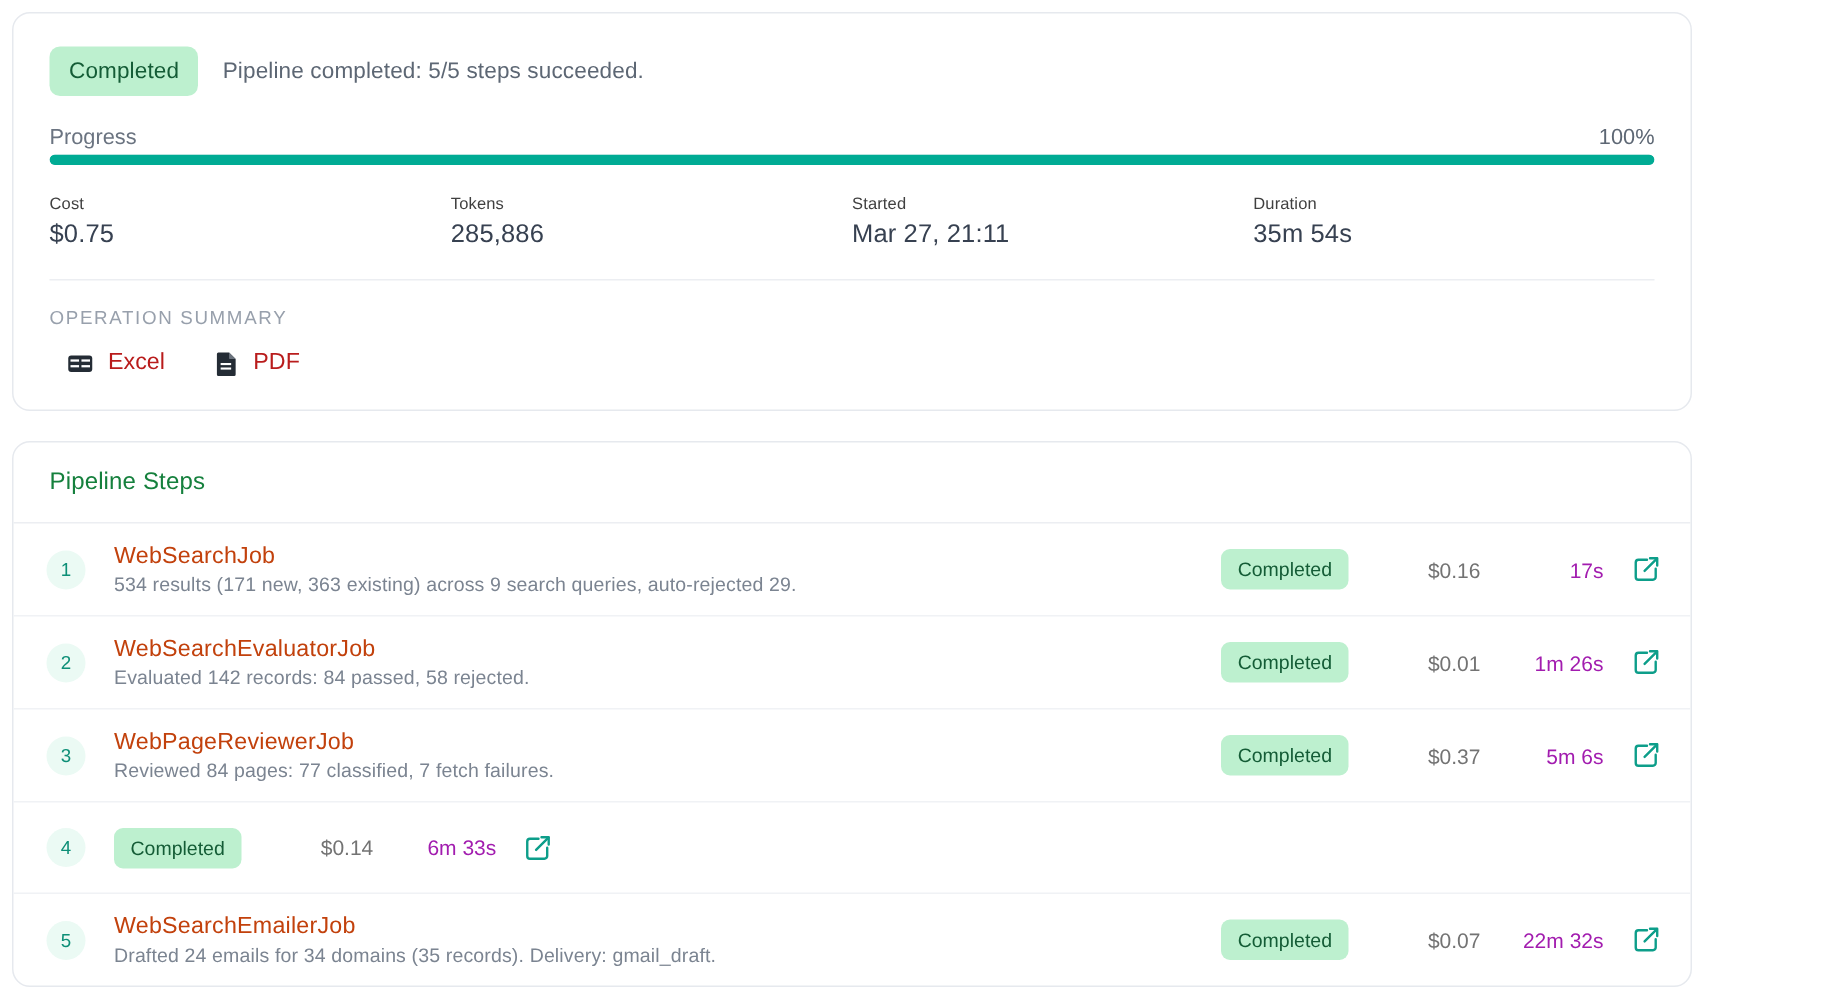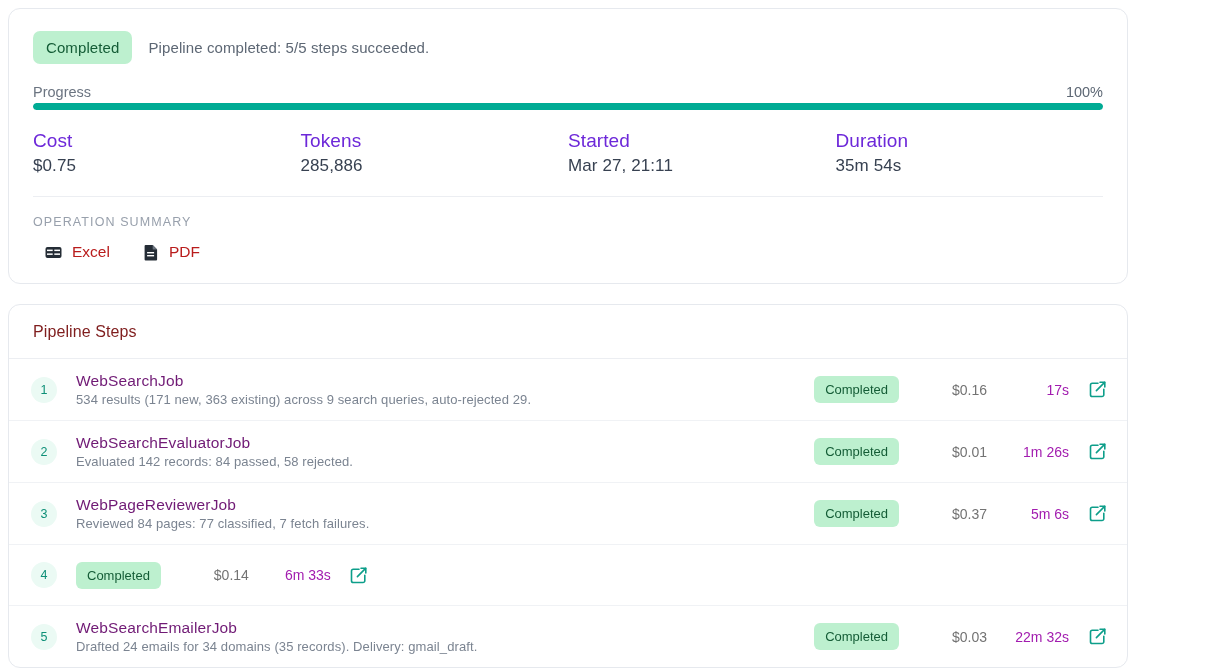--- a/index.html
+++ b/index.html
@@ -74,22 +74,22 @@
     border-radius: 6px;
     background: #00ab94;
   }
 
   .metrics {
     display: flex;
     padding-bottom: 20px;
   }
   .metric { flex: 1 1 0; }
   .metric-label {
-    font-size: 19px;
-    color: #6d28d9;
+    font-size: 11px;
+    color: #404040;
     margin-bottom: 4px;
     letter-spacing: .1px;
   }
   .metric-value {
     font-size: 17px;
     color: #374151;
     letter-spacing: .1px;
   }
 
   .divider {
@@ -118,21 +118,21 @@
     font-size: 15.5px;
     color: #b91c1c;
     cursor: pointer;
   }
   .export-item svg { display: block; }
 
   
   .steps-card { margin-top: 20px; }
   .steps-header {
     font-size: 16px;
-    color: #7f1d1d;
+    color: #15803d;
     padding: 18px 24px 17px 24px;
     letter-spacing: .1px;
   }
   .steps-header-rule { height: 1px; background: #eceef2; }
 
   .step-row {
     display: flex;
     align-items: center;
     padding: 13px 20px 13px 22px;
     border-bottom: 1px solid #f0f2f5;
@@ -150,21 +150,21 @@
     font-size: 12.5px;
     display: flex;
     align-items: center;
     justify-content: center;
     flex: 0 0 auto;
     margin-right: 19px;
   }
   .step-main { flex: 1 1 auto; min-width: 0; }
   .step-title {
     font-size: 15.5px;
-    color: #701a75;
+    color: #c2410c;
     letter-spacing: .15px;
     margin-bottom: 2px;
   }
   .step-desc {
     font-size: 13px;
     color: #7b8491;
     letter-spacing: .1px;
     white-space: nowrap;
     overflow: hidden;
     text-overflow: ellipsis;
@@ -343,21 +343,21 @@
             </svg>
           </div>
         </div>
         <div class="step-row">
           <div class="step-num">5</div>
           <div class="step-main">
             <div class="step-title">WebSearchEmailerJob</div>
             <div class="step-desc">Drafted 24 emails for 34 domains (35 records). Delivery: gmail_draft.</div>
           </div>
           <div class="step-badge">Completed</div>
-          <div class="step-cost">$0.03</div>
+          <div class="step-cost">$0.07</div>
           <div class="step-duration">22m 32s</div>
           <div class="step-link">
             <svg width="19" height="19" viewBox="0 0 19 19" aria-hidden="true">
               <path d="M10 3.2H4.3A1.8 1.8 0 0 0 2.5 5v9.7a1.8 1.8 0 0 0 1.8 1.8H14a1.8 1.8 0 0 0 1.8-1.8V9.2" fill="none" stroke="#0d9e8a" stroke-width="1.6" stroke-linecap="round"></path>
               <path d="M12 2.2h4.8v4.8" fill="none" stroke="#0d9e8a" stroke-width="1.6" stroke-linecap="round" stroke-linejoin="round"></path>
               <path d="M16.6 2.4L8.4 10.6" fill="none" stroke="#0d9e8a" stroke-width="1.6" stroke-linecap="round"></path>
             </svg>
           </div>
         </div>
       </div>

